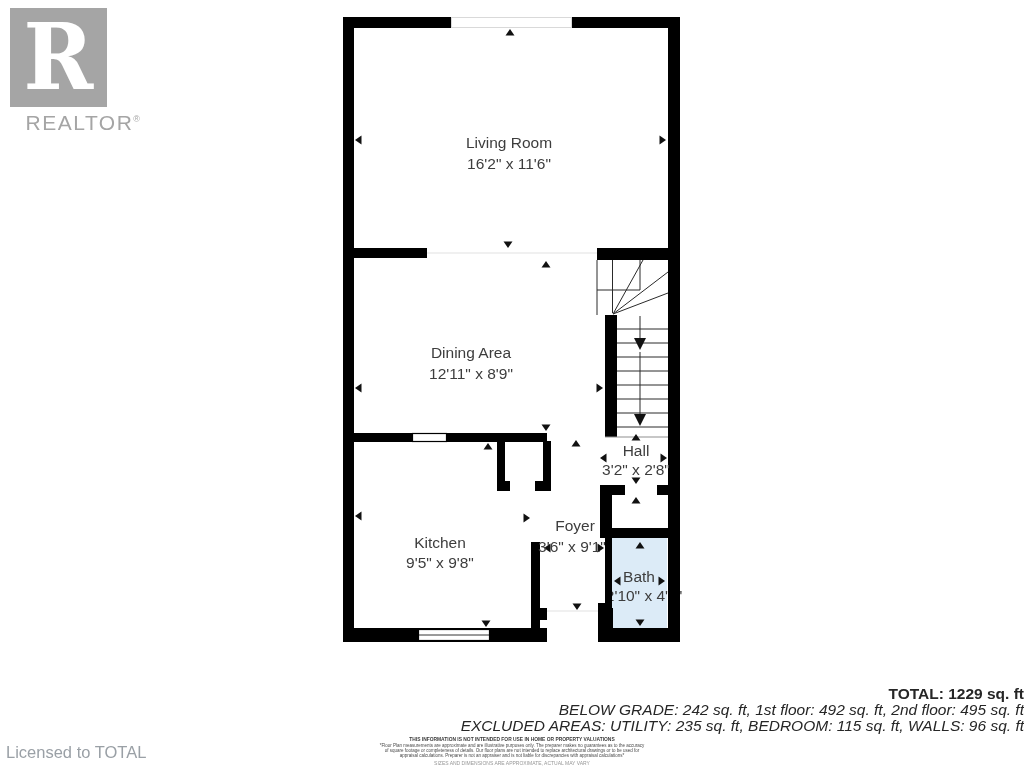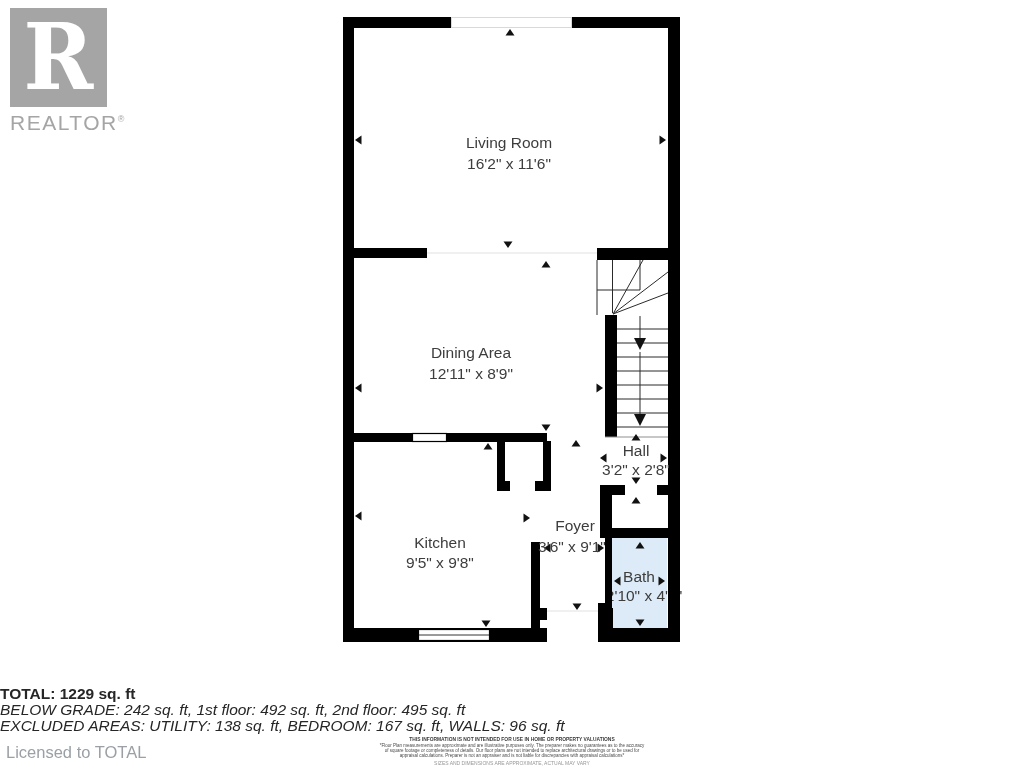--- a/index.html
+++ b/index.html
@@ -3,27 +3,27 @@
 <meta charset="utf-8">
 <style>
   html,body{margin:0;padding:0;background:#ffffff;}
   .canvas{position:relative;width:1024px;height:768px;background:#ffffff;overflow:hidden;
           font-family:"Liberation Sans",sans-serif;}
   
   .logo{position:absolute;left:10px;top:8px;width:130px;}
   .logo-box{width:97px;height:99px;background:#a5a5a5;display:flex;align-items:center;justify-content:center;}
   .logo-r{font-family:"DejaVu Serif",serif;font-weight:bold;font-size:84px;line-height:84px;color:#ffffff;
           transform:scaleY(1.08);}
-  .logo-word{margin-top:4px;color:#a5a5a5;font-size:21px;letter-spacing:1.5px;font-weight:400;}
+  .logo-word{margin-top:4px;color:#a5a5a5;font-size:21px;letter-spacing:1.5px;font-weight:400;text-align:right;}
   .logo-word sup{font-size:9px;letter-spacing:0;}
   
   .plan{position:absolute;left:0;top:0;}
   .room-name,.room-dims{font-family:"Liberation Sans",sans-serif;font-size:15.5px;fill:#3d3d3d;text-anchor:middle;}
   
-  .summary{position:absolute;left:0;right:0;top:685px;text-align:left;color:#262626;}
+  .summary{position:absolute;left:0;right:0;top:685px;text-align:right;color:#262626;}
   .summary .total{font-size:15.5px;font-weight:bold;line-height:17px;}
   .summary .row{font-size:15.5px;line-height:16px;font-style:italic;}
   .disclaimer{position:absolute;left:0;right:0;top:737px;text-align:center;color:#4a4a4a;}
   .disclaimer .d1{font-size:4.9px;font-weight:bold;line-height:5.6px;color:#3a3a3a;}
   .disclaimer .d2{font-size:4.5px;line-height:5.1px;}
   .disclaimer .d5{font-size:5px;line-height:6px;margin-top:2px;color:#979797;}
   .licensed{position:absolute;left:6px;top:743px;font-size:16.5px;color:#9aa0a6;}
 </style>
 </head>
 <body>
@@ -152,21 +152,21 @@
       <text class="room-dims" x="572" y="552">3'6" x 9'1"</text>
       <text class="room-name" x="636" y="456">Hall</text>
       <text class="room-dims" x="636" y="475">3'2" x 2'8"</text>
       <text class="room-name" x="639" y="582">Bath</text>
     </g>
   </svg>
 
   <div class="summary">
     <div class="total">TOTAL: 1229 sq. ft</div>
     <div class="row">BELOW GRADE: 242 sq. ft, 1st floor: 492 sq. ft, 2nd floor: 495 sq. ft</div>
-    <div class="row">EXCLUDED AREAS: UTILITY: 138 sq. ft, BEDROOM: 167 sq. ft, WALLS: 96 sq. ft</div>
+    <div class="row">EXCLUDED AREAS: UTILITY: 235 sq. ft, BEDROOM: 115 sq. ft, WALLS: 96 sq. ft</div>
   </div>
 
   <div class="disclaimer">
     <div class="d1">THIS INFORMATION IS NOT INTENDED FOR USE IN HOME OR PROPERTY VALUATIONS</div>
     <div class="d2">*Floor Plan measurements are approximate and are illustrative purposes only. The preparer makes no guarantees as to the accuracy</div>
     <div class="d2">of square footage or completeness of details. Our floor plans are not intended to replace architectural drawings or to be used for</div>
     <div class="d2">appraisal calculations. Preparer is not an appraiser and is not liable for discrepancies with appraisal calculations*</div>
     <div class="d5">SIZES AND DIMENSIONS ARE APPROXIMATE, ACTUAL MAY VARY</div>
   </div>
 

